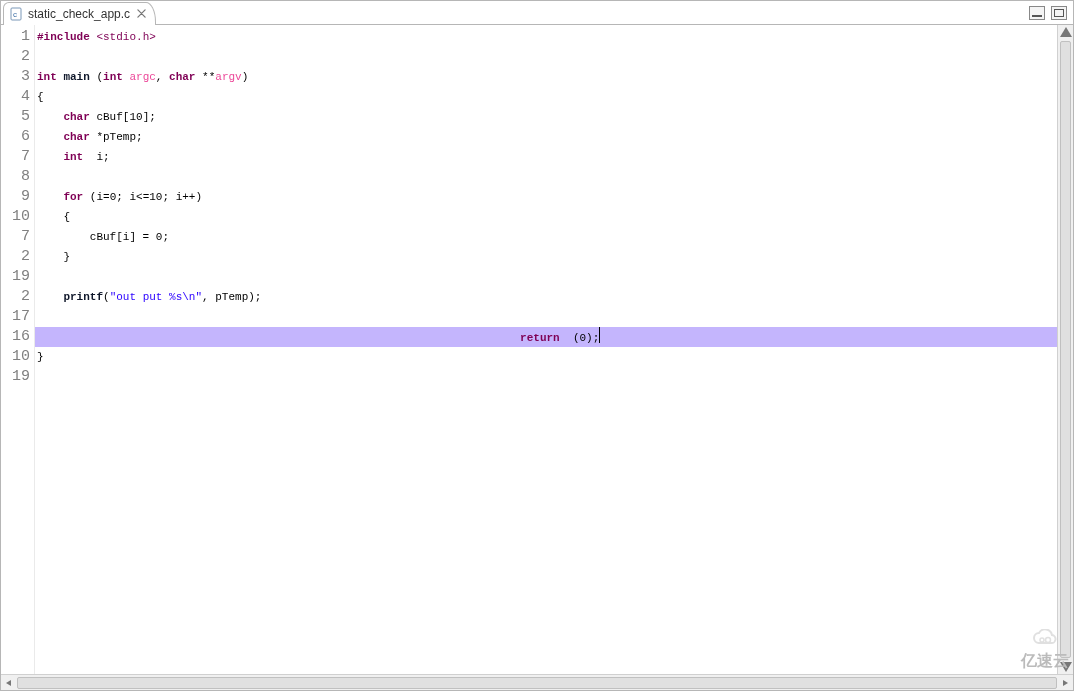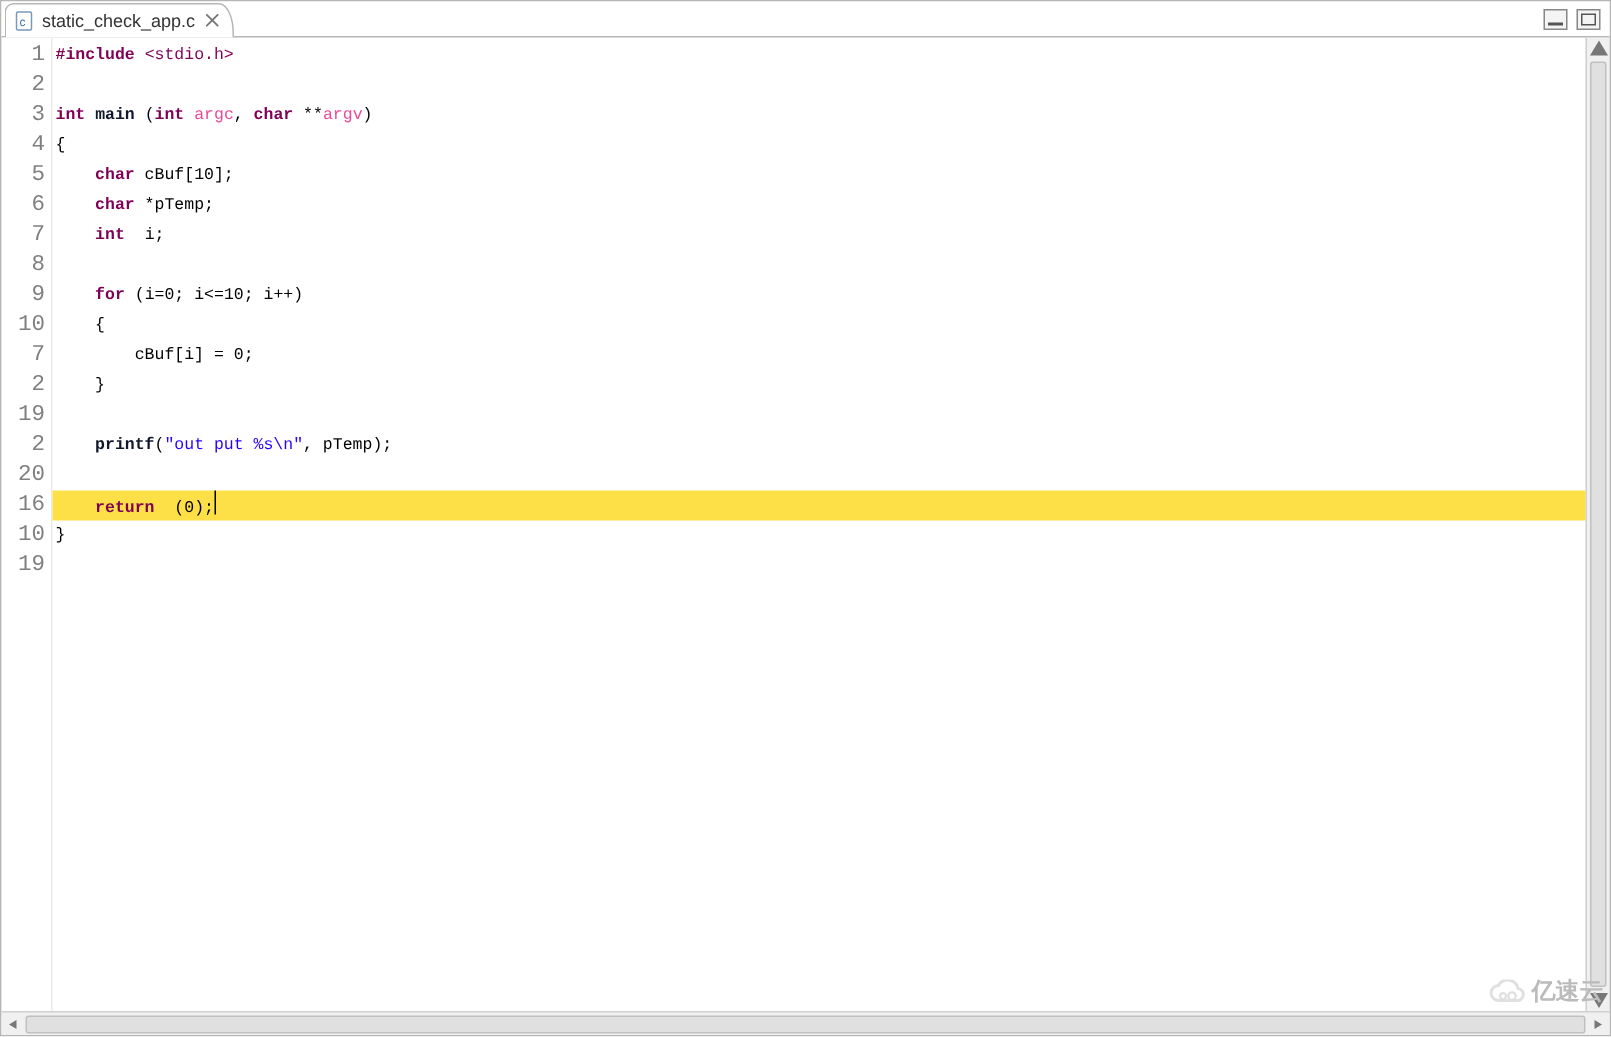--- a/index.html
+++ b/index.html
@@ -120,21 +120,22 @@
     white-space: pre;
     color: #000;
     position: relative;
   }
   .code .line {
     height: 20px;
     padding-left: 2px;
     position: relative;
   }
   .code .line.current {
-    background: #fde047;
+    background: #c4b5fd;
+    text-align: center;
   }
   .caret {
     display:inline-block;
     width:1px; height:16px;
     background:#000;
     vertical-align: -2px;
     margin-left: 0px;
   }  
   .pp   { color: #7f0055; font-weight: bold; }  
   .inc  { color: #7f0055; }                      
@@ -190,20 +191,21 @@
 
   
   .watermark {
     position: absolute;
     right: 4px; bottom: 18px;
     font-size: 16px;
     color: #bbb;
     display:flex; align-items:center; gap:4px;
     pointer-events:none;
     font-weight: bold;
+    flex-direction: column;
   }
   .watermark svg { opacity: 0.45; }
 </style>
 </head>
 <body>
 
 <div class="editor-pane">
 
   <div class="tab-bar">
     <div class="tab active">
@@ -235,21 +237,21 @@
         <div>5</div>
         <div>6</div>
         <div>7</div>
         <div>8</div>
         <div>9</div>
         <div>10</div>
         <div>7</div>
         <div>2</div>
         <div>19</div>
         <div>2</div>
-        <div>20</div>
+        <div>17</div>
         <div>16</div>
         <div>10</div>
         <div>19</div>
       </div>
     <div class="code" id="code"><div class="line"><span class="pp">#include </span><span class="inc">&lt;stdio.h&gt;</span></div><div class="line"></div><div class="line"><span class="ty">int</span><span class="pn"> </span><span class="fn">main</span><span class="pn"> (</span><span class="ty">int</span><span class="pn"> </span><span class="arg">argc</span><span class="pn">, </span><span class="ty">char</span><span class="pn"> **</span><span class="arg">argv</span><span class="pn">)</span></div><div class="line"><span class="pn">{</span></div><div class="line"><span class="pn">    </span><span class="ty">char</span><span class="pn"> cBuf[</span><span class="num">10</span><span class="pn">];</span></div><div class="line"><span class="pn">    </span><span class="ty">char</span><span class="pn"> *pTemp;</span></div><div class="line"><span class="pn">    </span><span class="ty">int</span><span class="pn">  i;</span></div><div class="line"></div><div class="line"><span class="pn">    </span><span class="ty">for</span><span class="pn"> (i=</span><span class="num">0</span><span class="pn">; i&lt;=</span><span class="num">10</span><span class="pn">; i++)</span></div><div class="line"><span class="pn">    {</span></div><div class="line"><span class="pn">        cBuf[i] = </span><span class="num">0</span><span class="pn">;</span></div><div class="line"><span class="pn">    }</span></div><div class="line"></div><div class="line"><span class="pn">    </span><span class="fn">printf</span><span class="pn">(</span><span class="str">"out put %s\n"</span><span class="pn">, pTemp);</span></div><div class="line"></div><div class="line current"><span class="pn">    </span><span class="ty">return</span><span class="pn">  (</span><span class="num">0</span><span class="pn">);</span><span class="caret"></span></div><div class="line"><span class="pn">}</span></div><div class="line"></div></div>
     <div class="vscroll">
       <div class="arrow">
         <svg viewBox="0 0 8 8">
             <path d="M4 1 L7 6 L1 6 Z" fill="#777"></path>
           </svg>

